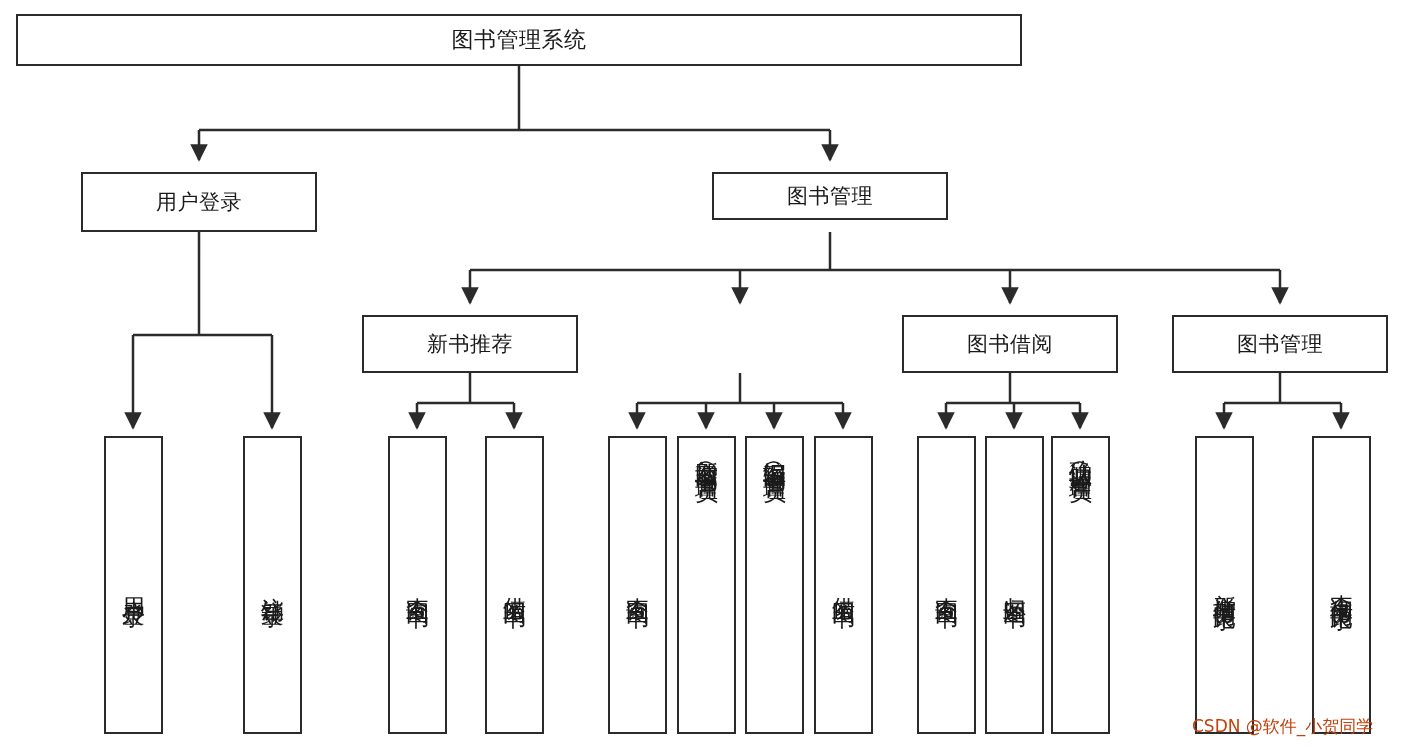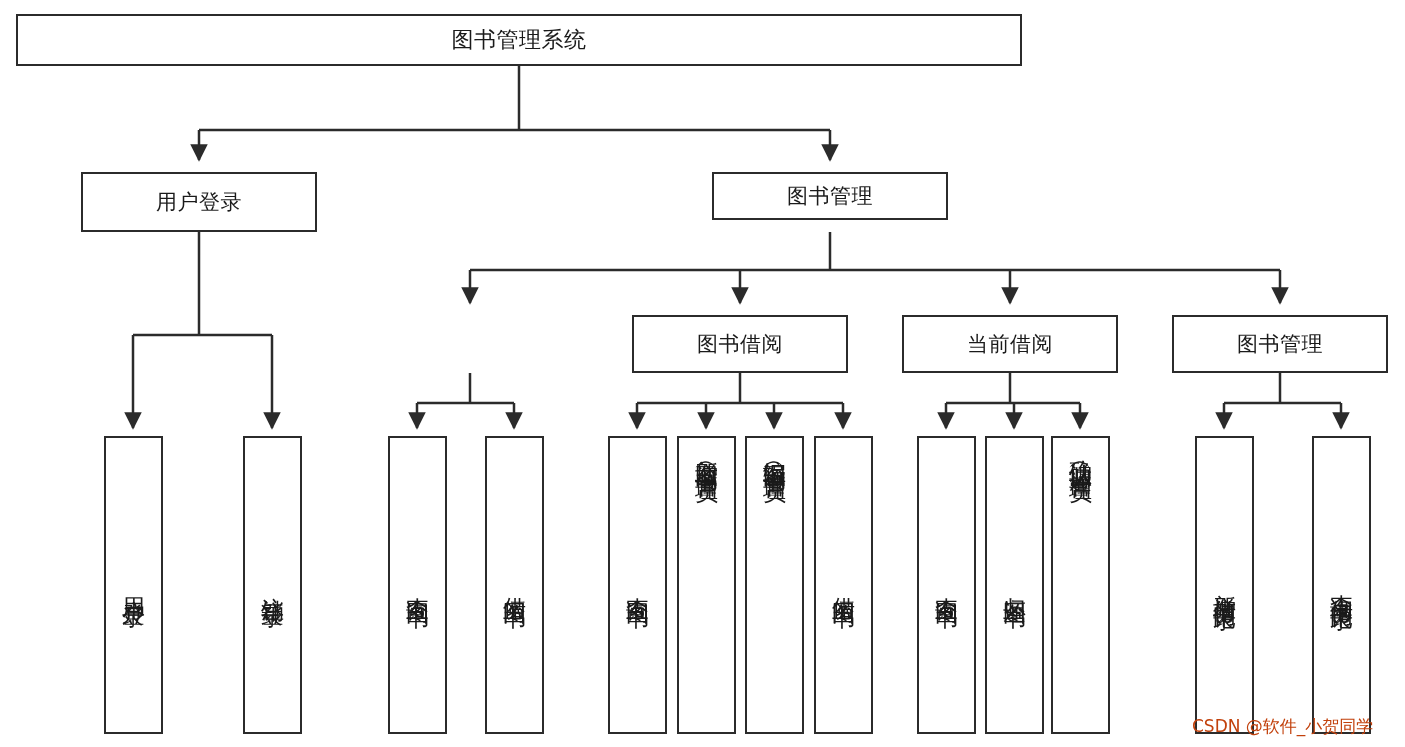--- a/index.html
+++ b/index.html
@@ -135,27 +135,27 @@
   </div>
 
   <div class="node h" style="left:81px; top:172px; width:236px; height:60px;">
     <span class="label">用户登录</span>
   </div>
 
   <div class="node h" style="left:712px; top:172px; width:236px; height:48px;">
     <span class="label">图书管理</span>
   </div>
 
-
-  <div class="node h" style="left:632px; top:315px; width:216px; height:58px;">
+  <div class="node h" style="left:362px; top:315px; width:216px; height:58px;">
+    <span class="label">新书推荐</span>
+  </div>
+
+
+  <div class="node h" style="left:902px; top:315px; width:216px; height:58px;">
     <span class="label">图书借阅</span>
-  </div>
-
-  <div class="node h" style="left:902px; top:315px; width:216px; height:58px;">
-    <span class="label">当前借阅</span>
   </div>
 
   <div class="node h" style="left:1172px; top:315px; width:216px; height:58px;">
     <span class="label">图书管理</span>
   </div>
 
   <div class="node v center" style="left:104px; top:436px; width:59px; height:298px;">
     <span class="label">用户登录</span>
   </div>
 

